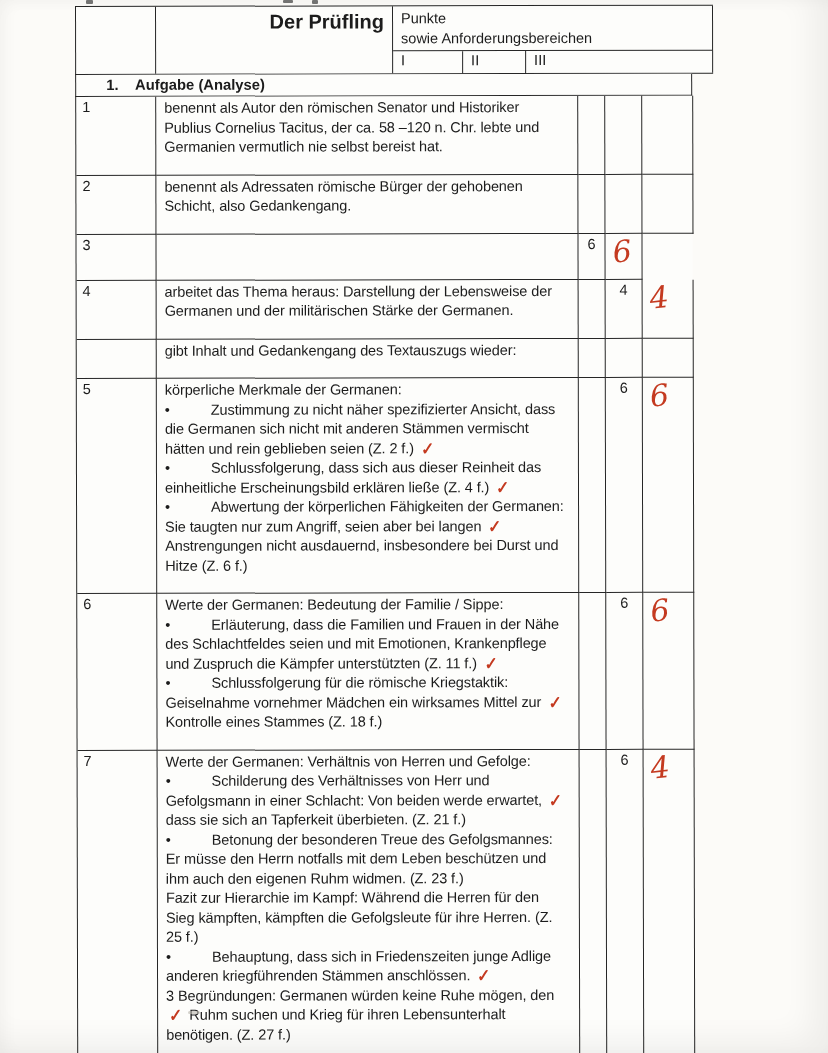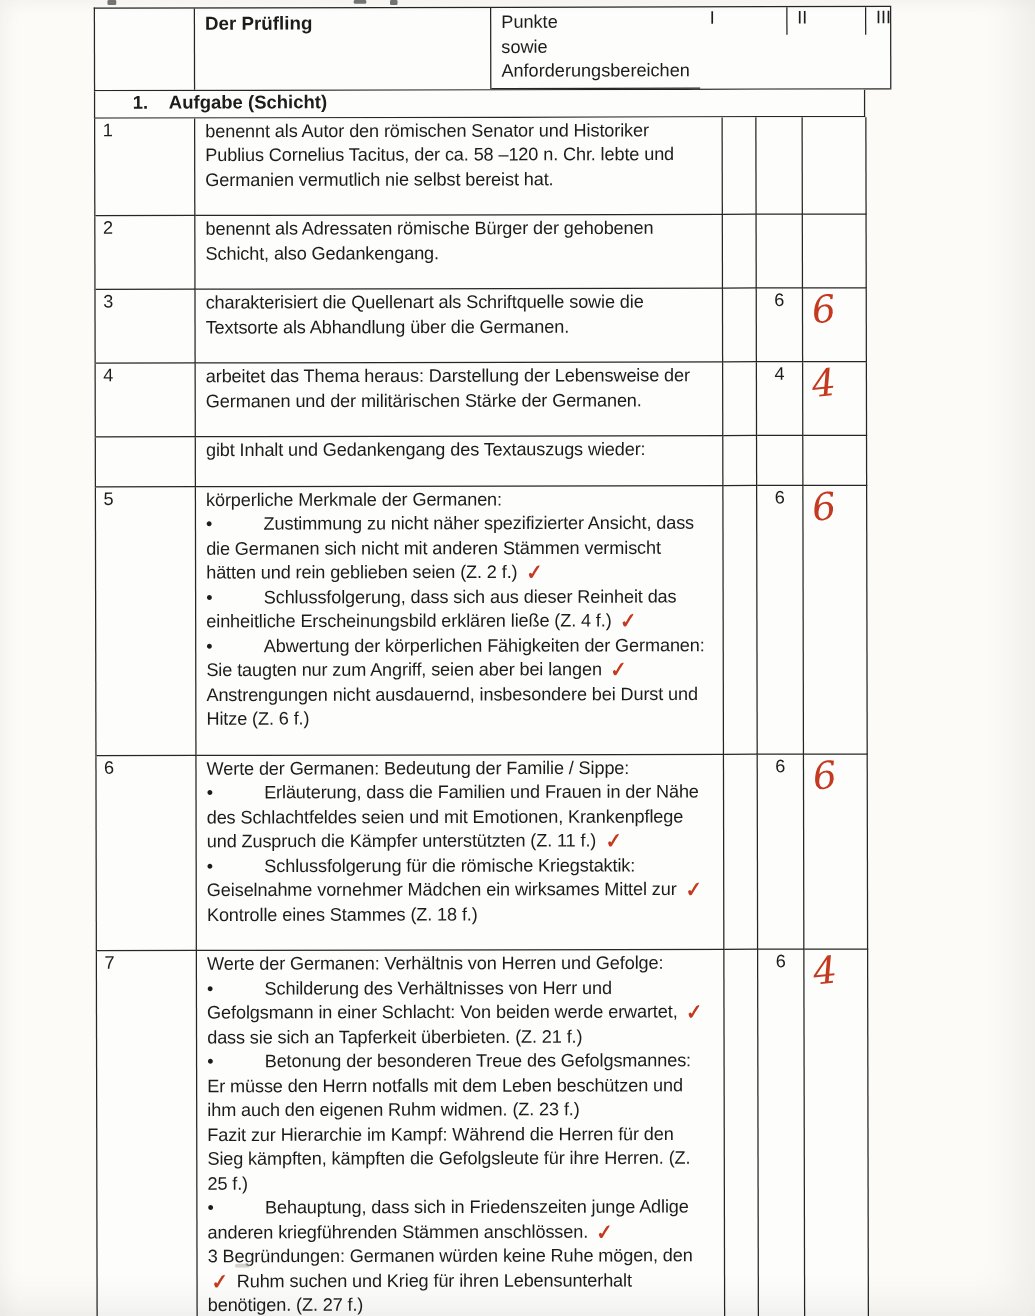--- a/index.html
+++ b/index.html
@@ -22,22 +22,22 @@
   .r3{left:312px;top:0;width:6px;height:4px;}
   .smudge{position:absolute;left:188px;top:1011px;width:12px;height:3px;background:#b9b6ae;opacity:.6;border-radius:2px;}
 
   
   .thead{
     display:grid;grid-template-columns:80px 237px 320px;
     border-top:1.7px solid #262626;border-left:1.7px solid #262626;border-bottom:1.7px solid #262626;
     background:#fdfdfb;
   }
   .h-a{border-right:1.7px solid #262626;}
-  .h-b{border-right:1.7px solid #262626;padding:4px 8px;font-weight:bold;font-size:15px;}
-  .h-c{border-right:1.7px solid #262626;display:flex;flex-direction:row;}
+  .h-b{border-right:1.7px solid #262626;padding:4px 8px;font-weight:bold;font-size:20px;text-align:right;}
+  .h-c{border-right:1.7px solid #262626;display:flex;flex-direction:column;}
   .h-title{flex:1;padding:3px 8px 2px;font-size:14.5px;line-height:19.5px;border-bottom:1.7px solid #262626;}
   .h-levels{display:grid;grid-template-columns:70px 63px 187px;height:22px;}
   .h-level{padding:1px 8px 0;font-size:14.5px;border-right:1.7px solid #262626;}
   .h-level.last{border-right:none;}
 
   
   .section-row{
     width:617px;box-sizing:border-box;background:#fdfdfb;
     border-left:1.7px solid #262626;border-right:1.7px solid #262626;border-bottom:1.7px solid #262626;
     padding:2px 8px 3px 30px;font-weight:bold;font-size:14.8px;
@@ -98,21 +98,21 @@
         <div class="h-levels">
           <div class="h-level">I</div>
           <div class="h-level">II</div>
           <div class="h-level last">III</div>
         </div>
       </div>
     </div>
 
     <div class="section-row">
       <span class="sec-num">1.</span>
-      <span class="sec-title">Aufgabe (Schicht)</span>
+      <span class="sec-title">Aufgabe (Analyse)</span>
     </div>
 
     <div id="rows">
         <div class="row">
           <div class="cell num-cell">1</div>
           <div class="cell text-cell">
             <div class="para">benennt als Autor den römischen Senator und Historiker Publius Cornelius Tacitus, der ca. 58 –120 n. Chr. lebte und Germanien vermutlich nie selbst bereist hat.</div>
           </div>
           <div class="cell pt-cell"></div>
           <div class="cell pt-cell"></div>
@@ -122,23 +122,20 @@
           <div class="cell num-cell">2</div>
           <div class="cell text-cell">
             <div class="para">benennt als Adressaten römische Bürger der gehobenen Schicht, also Gedankengang.</div>
           </div>
           <div class="cell pt-cell"></div>
           <div class="cell pt-cell"></div>
           <div class="cell pt-cell"></div>
         </div>
         <div class="row">
           <div class="cell num-cell">3</div>
-          <div class="cell text-cell">
-            <div class="para">charakterisiert die Quellenart als Schriftquelle sowie die Textsorte als Abhandlung über die Germanen.</div>
-          </div>
           <div class="cell pt-cell"></div>
           <div class="cell pt-cell"><span class="pt-val">6</span></div>
           <div class="cell pt-cell">
             <span class="red-num">6</span>
           </div>
         </div>
         <div class="row">
           <div class="cell num-cell">4</div>
           <div class="cell text-cell">
             <div class="para">arbeitet das Thema heraus: Darstellung der Lebensweise der Germanen und der militärischen Stärke der Germanen.</div>

